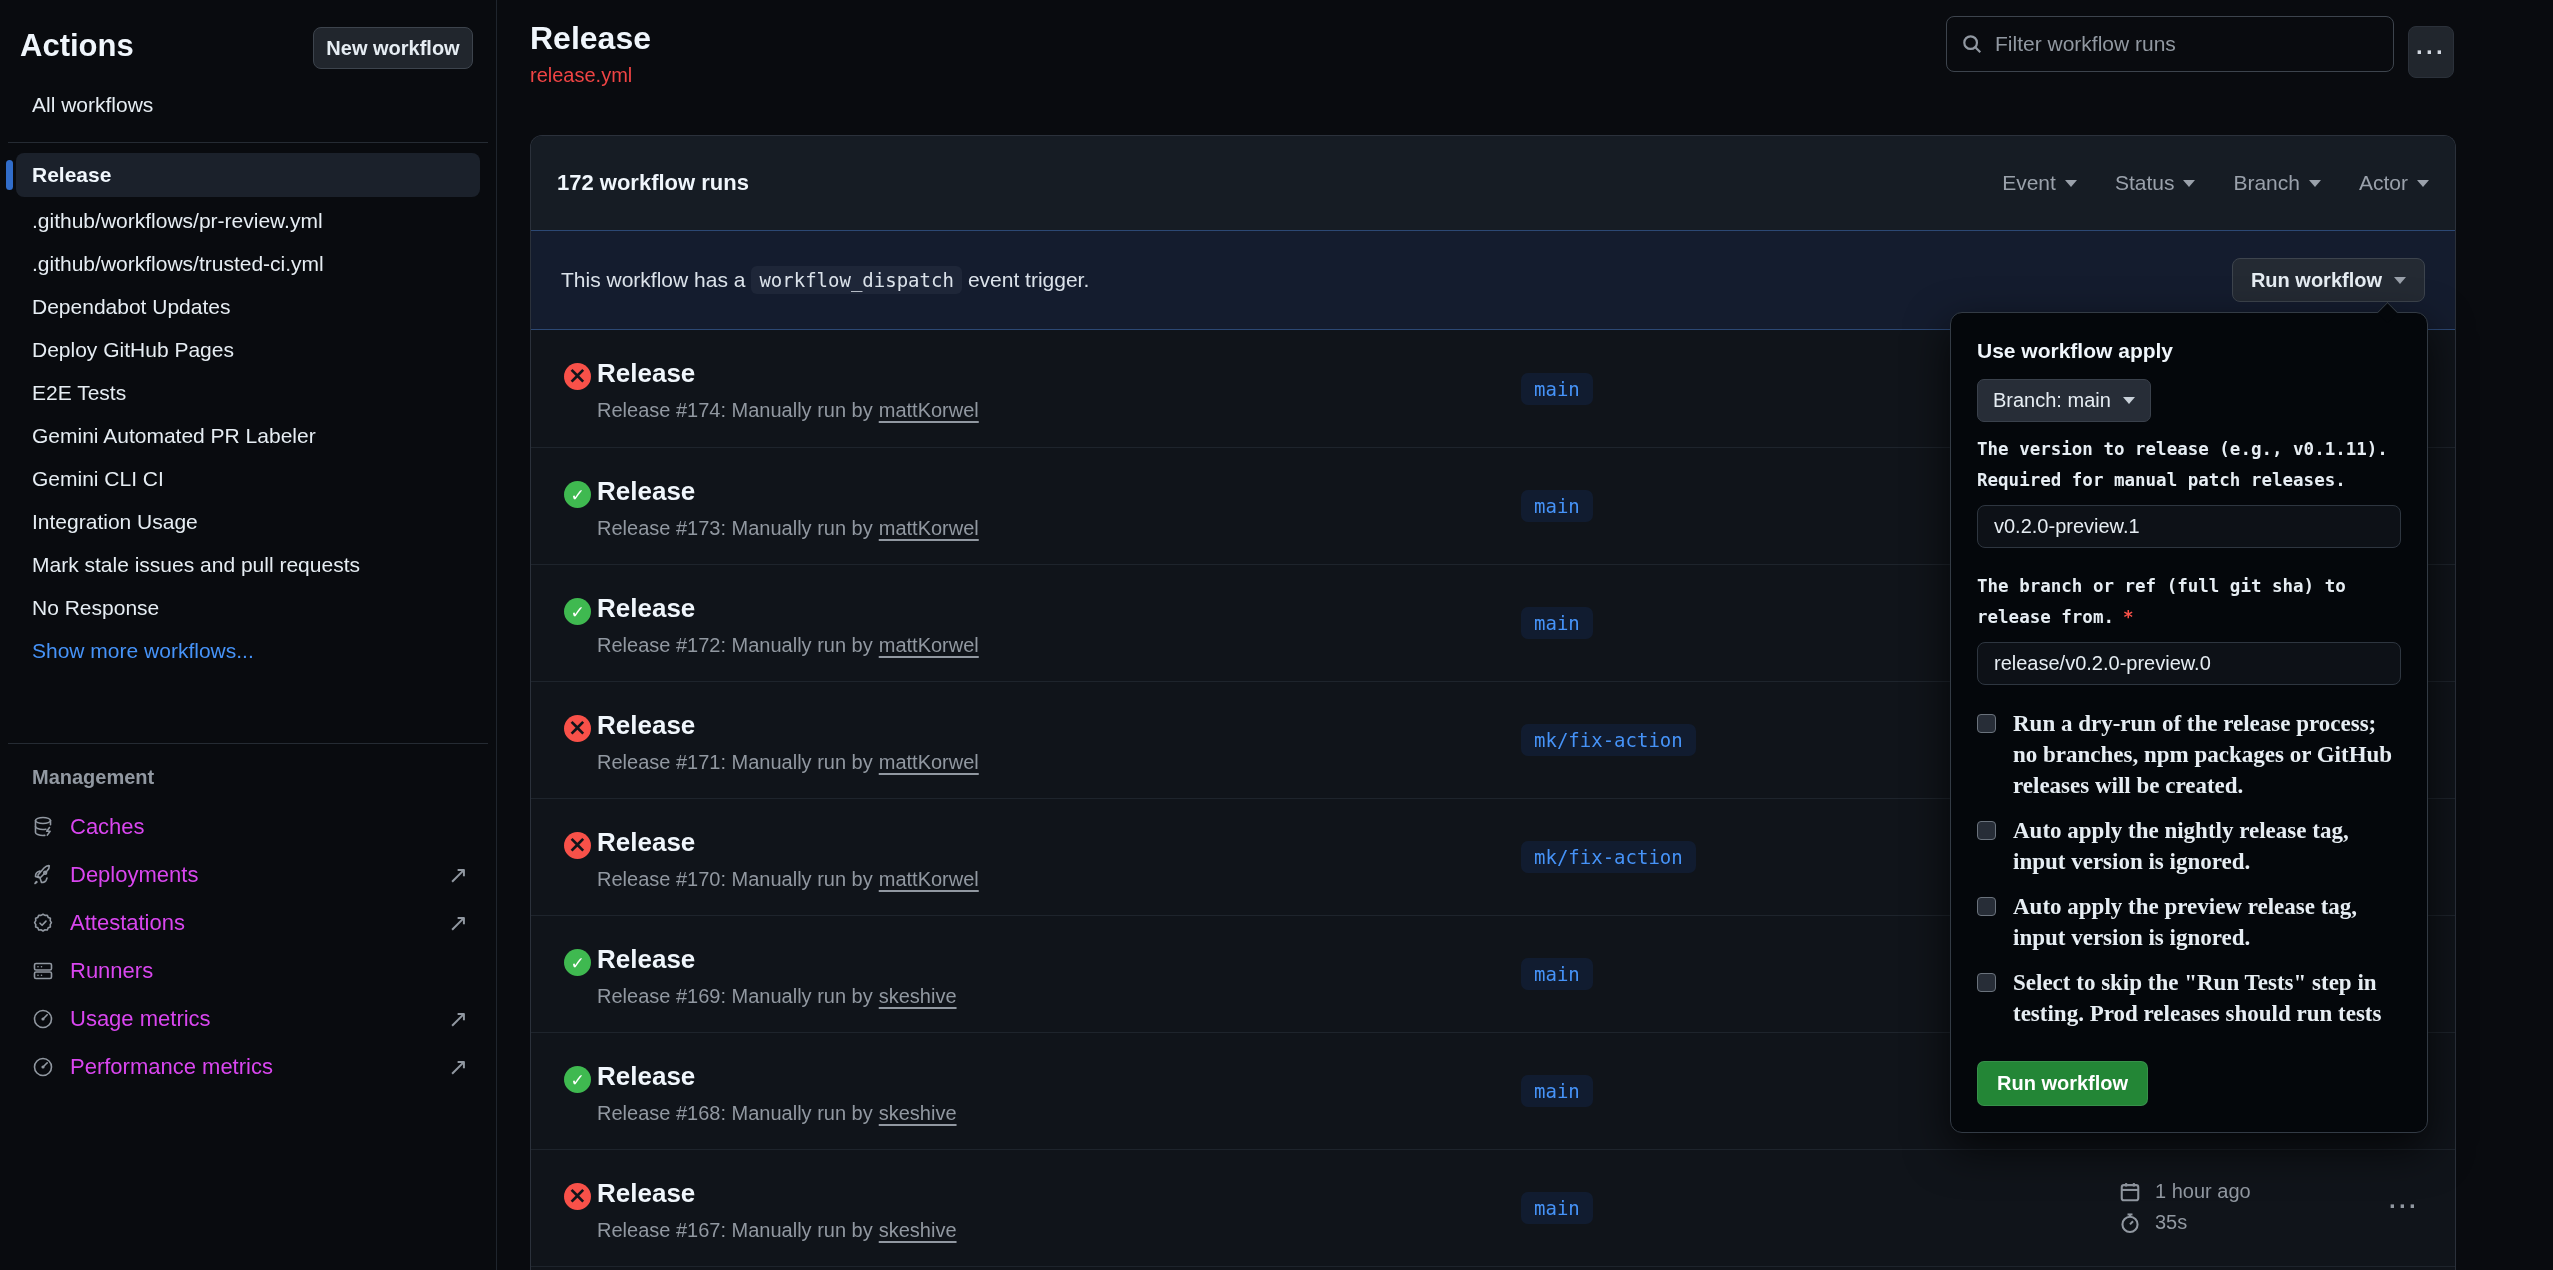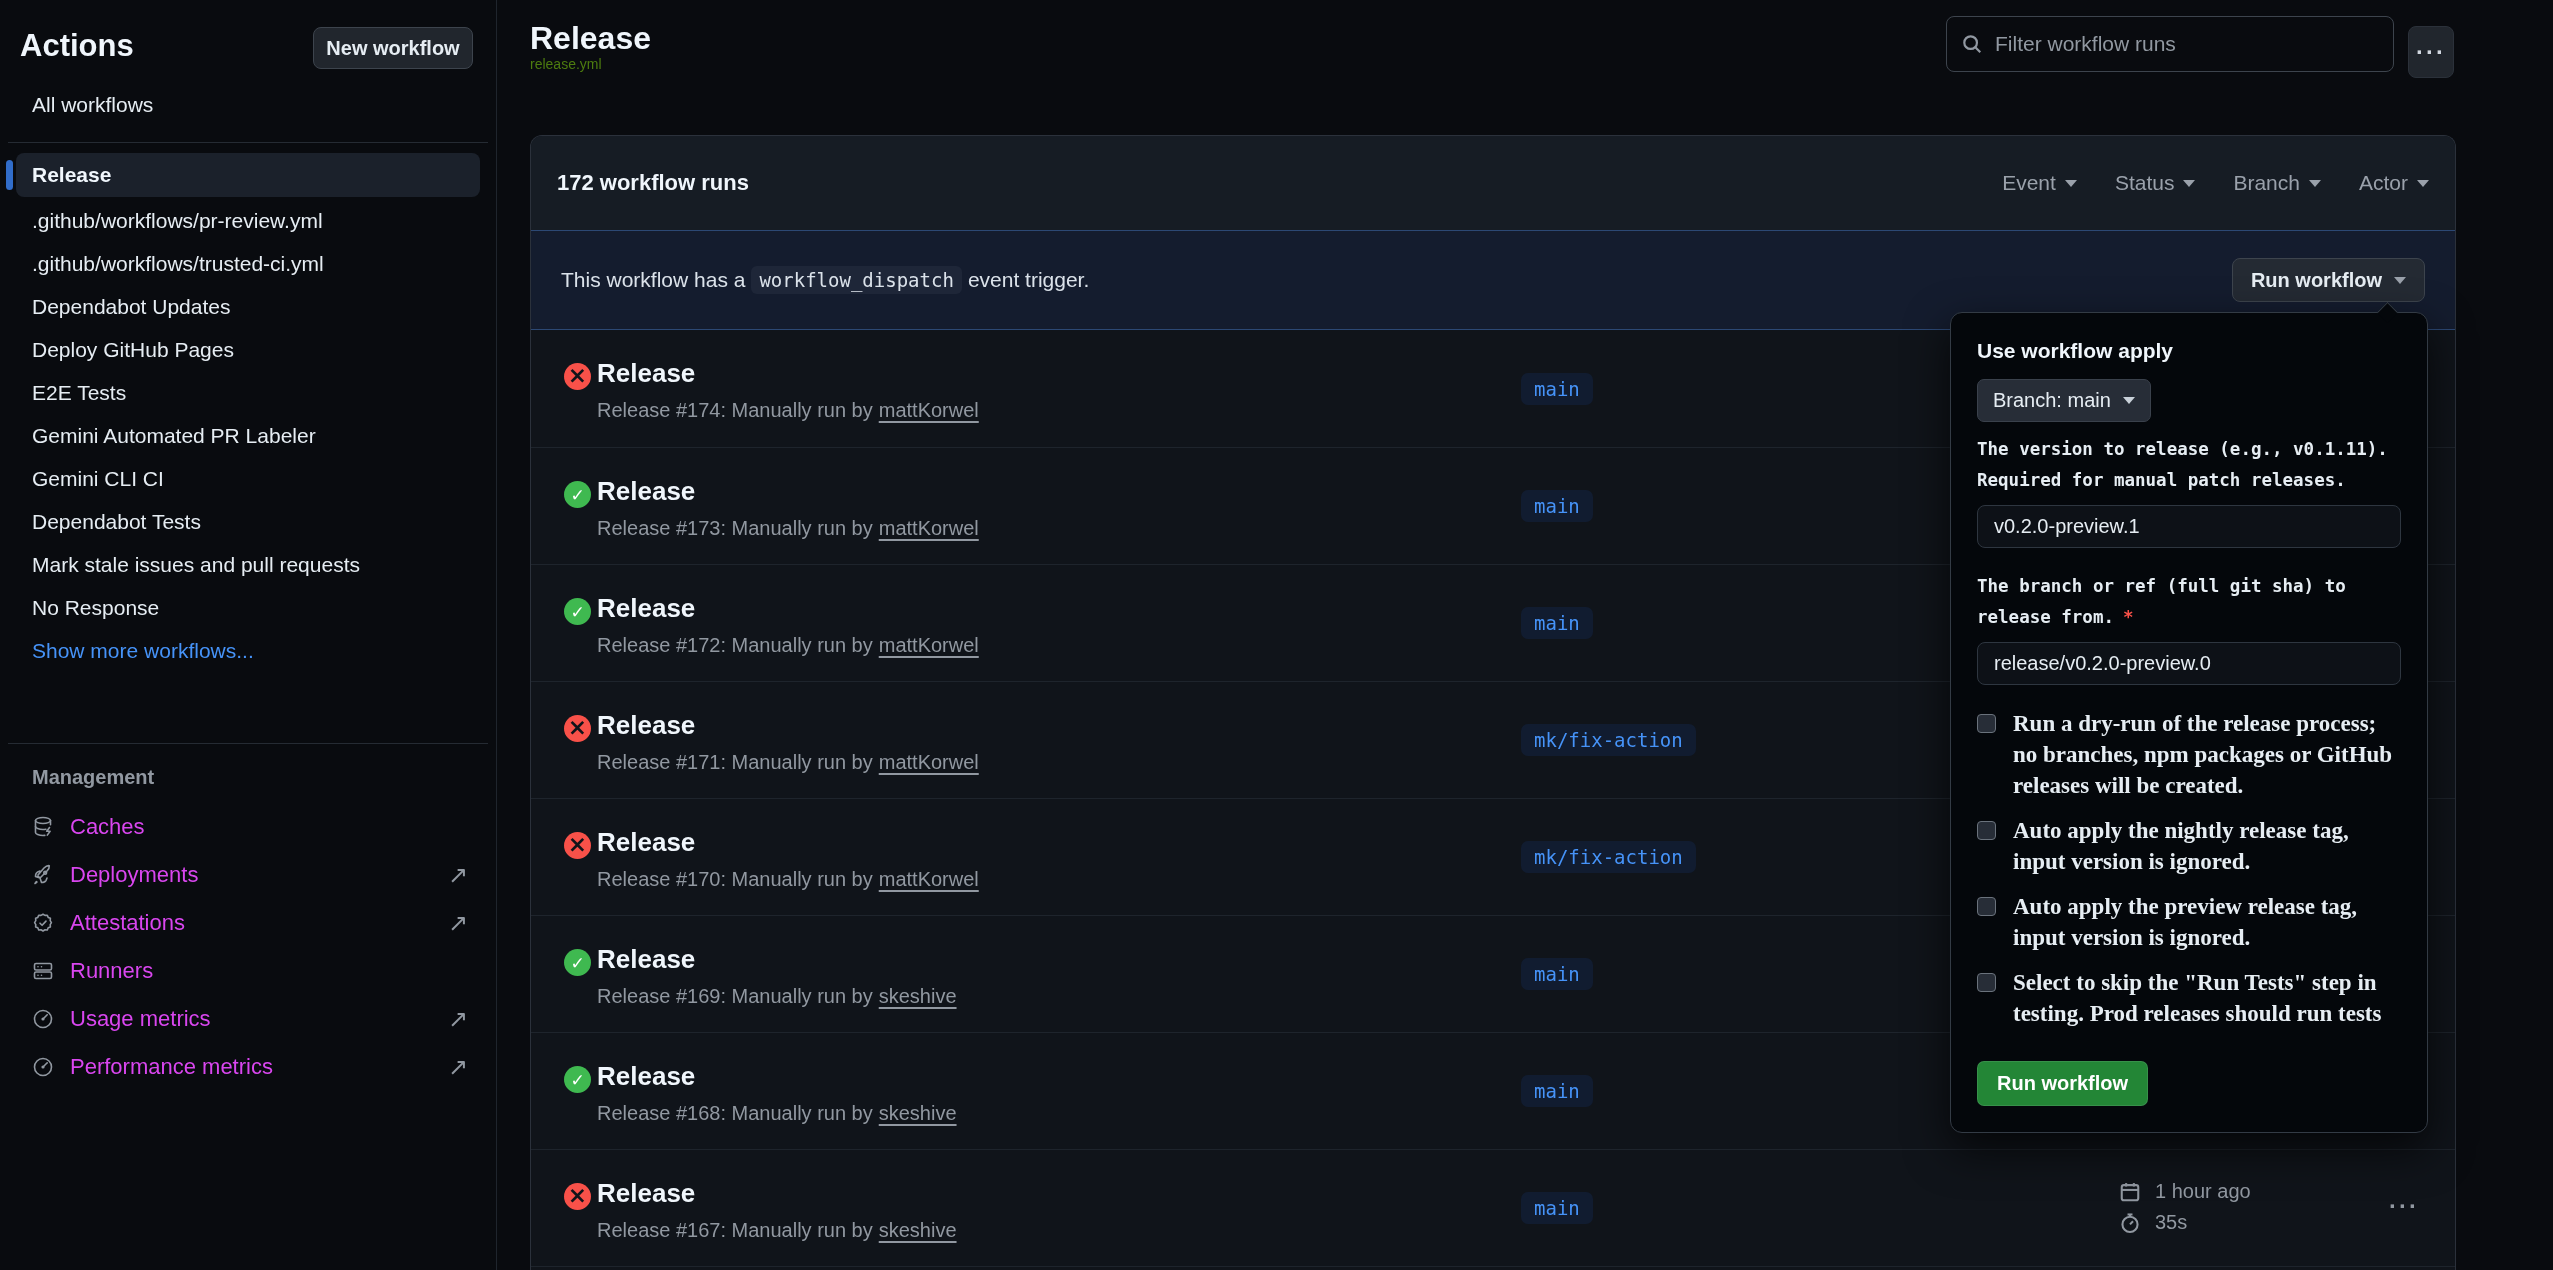--- a/index.html
+++ b/index.html
@@ -23,21 +23,21 @@
   .mgmt-list { position:absolute; left:0; top:803px; width:100%; }
   .mgmt-item { height:48px; display:flex; align-items:center; padding:0 28px 0 30px; cursor:pointer; }
   .mgmt-icon { width:26px; height:26px; margin-right:14px; display:flex; align-items:center; justify-content:center; }
   .mgmt-icon svg { stroke:#9198a1; fill:none; stroke-width:1.6; stroke-linecap:round; stroke-linejoin:round; }
   .mgmt-text { font-size:22px; color:#d946ef; flex:1; }
   .ext-arrow { font-family:"DejaVu Sans",sans-serif; color:#9198a1; font-size:24px; }
 
   
   .main { position:absolute; left:498px; top:0; width:2055px; height:1270px; }
   .page-title { position:absolute; left:32px; top:20px; font-size:32px; font-weight:700; color:#f0f6fc; }
-  .file-link { position:absolute; left:32px; top:56px; font-size:14px; color:#4d7c0f; cursor:pointer; text-decoration:none; }
+  .file-link { position:absolute; left:32px; top:64px; font-size:20px; color:#ef4444; cursor:pointer; text-decoration:none; }
   .filter-box { position:absolute; left:1448px; top:16px; width:448px; height:56px; border:1px solid #3d444d; border-radius:8px; background:transparent; display:flex; align-items:center; padding:0 14px; }
   .filter-box svg { stroke:#9198a1; fill:none; stroke-width:1.6; margin-right:12px; flex:none; }
   .filter-box input { background:transparent; border:none; outline:none; color:#e6edf3; font-size:21px; width:100%; font-family:inherit; }
   .filter-box input::placeholder { color:#9198a1; }
   .top-kebab { position:absolute; left:1910px; top:26px; width:46px; height:52px; background:#21262d; border:1px solid #2b313a; border-radius:8px; color:#d1d7e0; display:flex; align-items:center; justify-content:center; font-size:24px; font-weight:700; letter-spacing:2px; cursor:pointer; }
 
   
   .runs-container { position:absolute; left:32px; top:135px; width:1926px; height:1135px; border:1px solid #2b313b; border-bottom:none; border-radius:12px 12px 0 0; overflow:hidden; background:#10141a; }
   .runs-header { height:94px; background:#161c24; display:flex; align-items:center; padding:0 26px; }
   .runs-count { font-size:22px; font-weight:700; color:#f0f6fc; }
@@ -100,21 +100,21 @@
         <span class="active-bar"></span>
         <div class="sb-item selected">Release</div>
       </div>
       <div class="sb-item plain">.github/workflows/pr-review.yml</div>
       <div class="sb-item plain">.github/workflows/trusted-ci.yml</div>
       <div class="sb-item plain">Dependabot Updates</div>
       <div class="sb-item plain">Deploy GitHub Pages</div>
       <div class="sb-item plain">E2E Tests</div>
       <div class="sb-item plain">Gemini Automated PR Labeler</div>
       <div class="sb-item plain">Gemini CLI CI</div>
-      <div class="sb-item plain">Dependabot Tests</div>
+      <div class="sb-item plain">Integration Usage</div>
       <div class="sb-item plain">Mark stale issues and pull requests</div>
       <div class="sb-item plain">No Response</div>
       <div class="sb-item plain more">Show more workflows...</div>
     </div>
 
     <div class="sb-divider" style="top:743px"></div>
     <div class="mgmt-label-hdr">Management</div>
 
     <div class="mgmt-list">
       <div class="mgmt-item">

